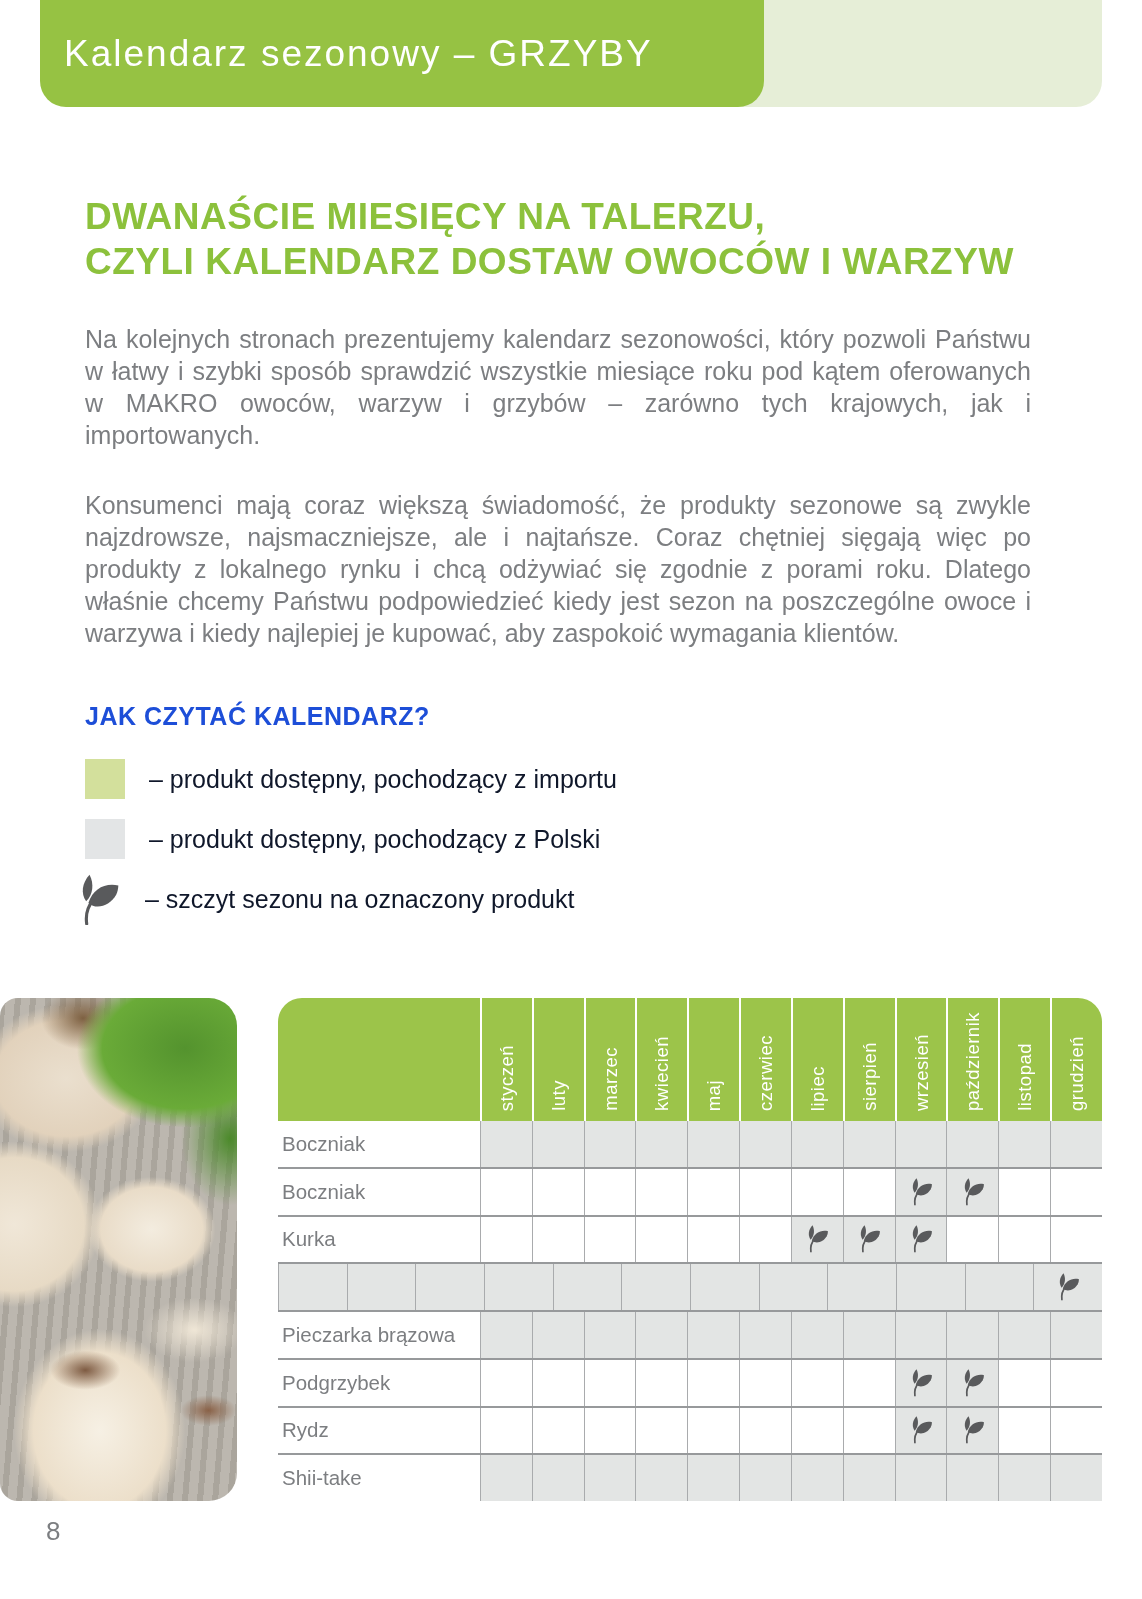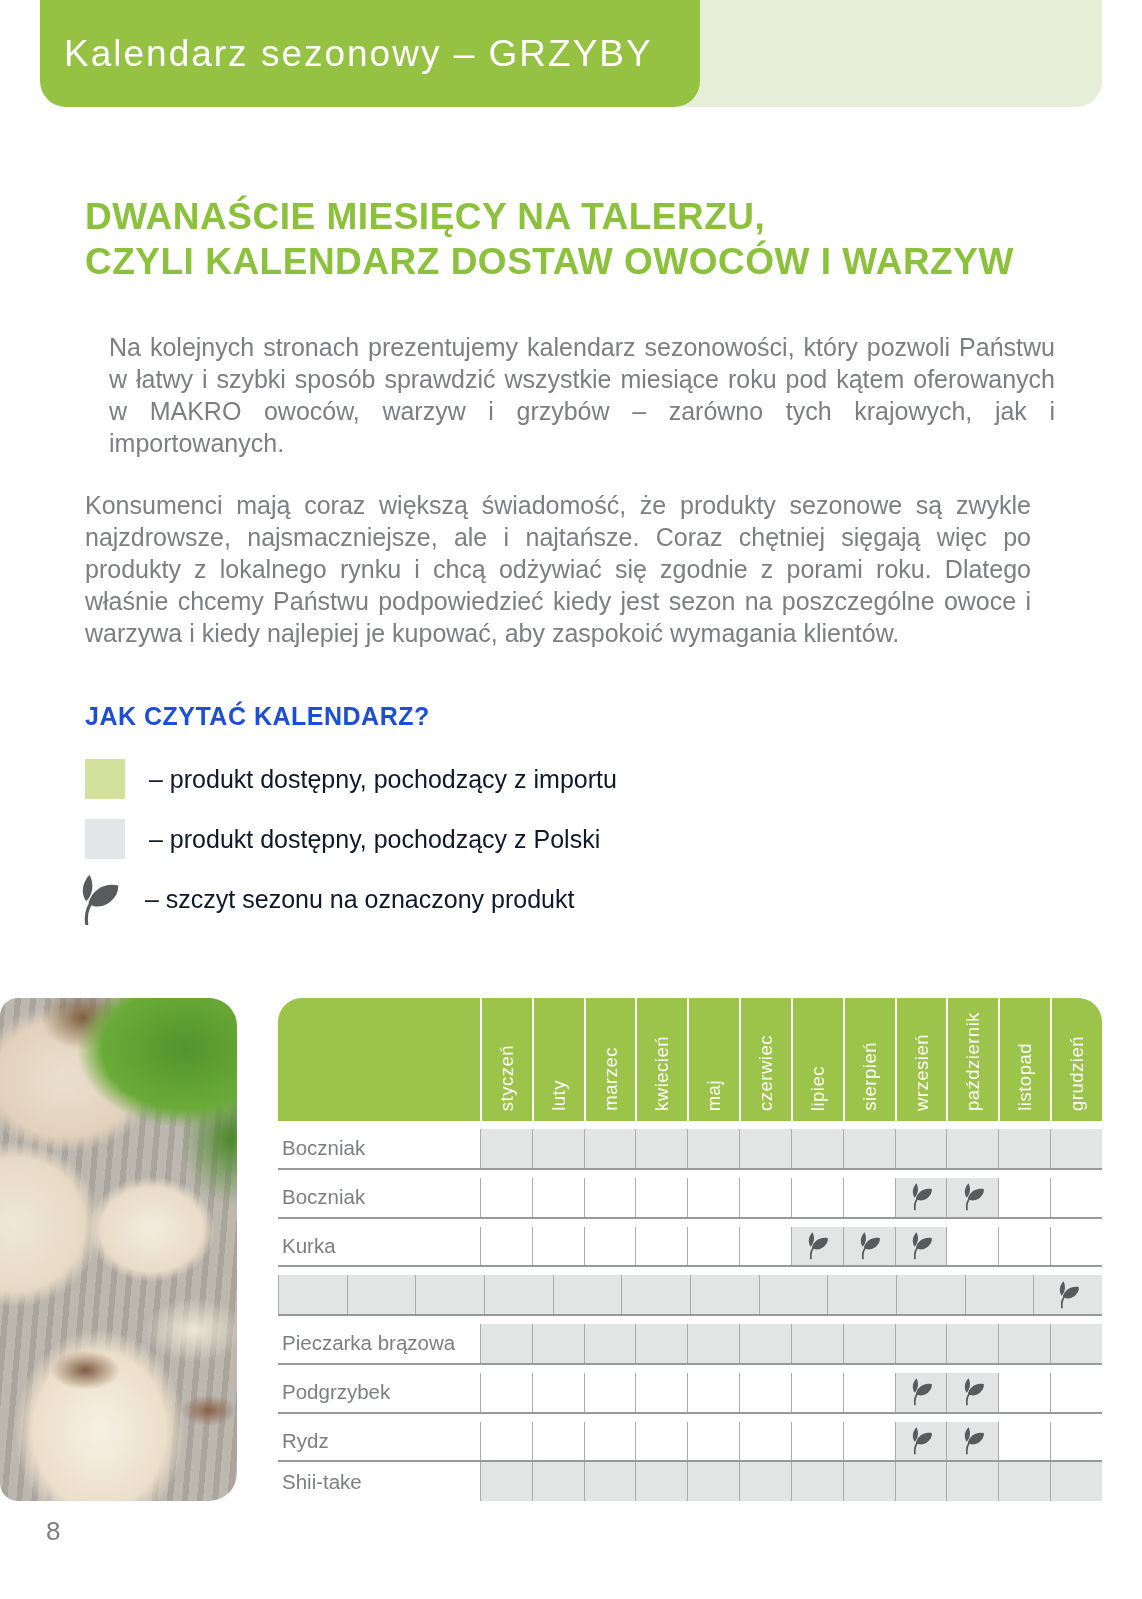--- a/index.html
+++ b/index.html
@@ -6,38 +6,38 @@
   .page{
     position:relative;width:1142px;height:1599px;background:#ffffff;overflow:hidden;
     font-family:"Liberation Sans", sans-serif;
   }
   
   .banner-light{
     position:absolute;left:660px;top:0;width:442px;height:107px;
     background:#e6eed7;border-radius:0 0 26px 26px;
   }
   .banner{
-    position:absolute;left:40px;top:0;width:660px;height:107px;
+    position:absolute;left:40px;top:0;width:724px;height:107px;
     background:#96c243;border-radius:0 0 26px 26px;
     display:flex;align-items:center;
   }
   .banner-title{
     color:#ffffff;font-size:37px;font-weight:300;letter-spacing:2px;
     padding-left:24px;white-space:nowrap;
   }
   
   .main-heading{
     position:absolute;left:85px;top:194px;width:980px;
     color:#8cc13c;font-size:37px;font-weight:bold;line-height:45px;letter-spacing:0.5px;
   }
   .para{
     position:absolute;left:85px;width:946px;
     color:#7c7e81;font-size:25px;line-height:32px;text-align:justify;
   }
-  .para-1{top:306px;margin-left:24px;}
+  .para-1{top:298px;}
   .para-2{top:464px;}
   
   .legend{position:absolute;left:85px;top:702px;width:700px;}
   .legend-heading{color:#1d4ed8;font-size:25px;font-weight:bold;margin:0 0 26px 0;letter-spacing:0.5px;}
   .legend-row{display:flex;align-items:center;margin-bottom:16px;height:44px;}
   .legend-swatch{width:40px;height:40px;flex:0 0 40px;}
   .swatch-import{background:#d3e09c;}
   .swatch-poland{background:#e3e5e6;}
   .legend-leaf{width:50px;height:52px;flex:0 0 50px;margin-left:-12px;margin-right:-2px;}
   .legend-label{color:#0f172a;font-size:25px;margin-left:24px;white-space:nowrap;}
@@ -67,21 +67,21 @@
   }
   .cal-header .label-spacer{flex:0 0 202px;}
   .month-cell{flex:1 1 0;position:relative;border-left:2px solid #ffffff;}
   .month-label{
     position:absolute;bottom:10px;left:50%;
     writing-mode:vertical-rl;transform:translateX(-50%) rotate(180deg);
     color:#ffffff;font-size:18.5px;letter-spacing:0.5px;white-space:nowrap;
   }
   .cal-body{display:flex;flex-direction:column;height:380px;}
   .cal-row{flex:1 1 0;display:flex;}
-  .cal-row:not(:last-child){border-bottom:2px solid #97999b;margin-top:8px;}
+  .cal-row:not(:last-child){border-bottom:2px solid #97999b;}
   .row-label{
     flex:0 0 202px;display:flex;align-items:center;
     color:#7c7e81;font-size:20.5px;padding-left:4px;box-sizing:border-box;white-space:nowrap;
   }
   .cal-cell{flex:1 1 0;border-left:1px solid #a9abad;position:relative;}
   .cal-cell.pl{background:#e3e5e4;}
   .cal-cell .cell-leaf{
     position:absolute;left:50%;top:50%;width:26px;height:28px;
     transform:translate(-50%,-52%);
   }

